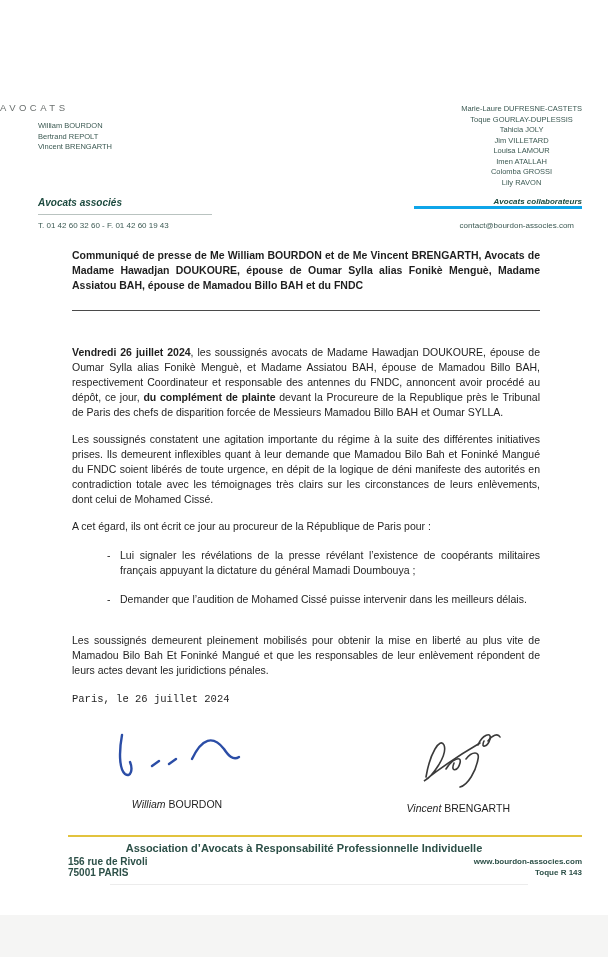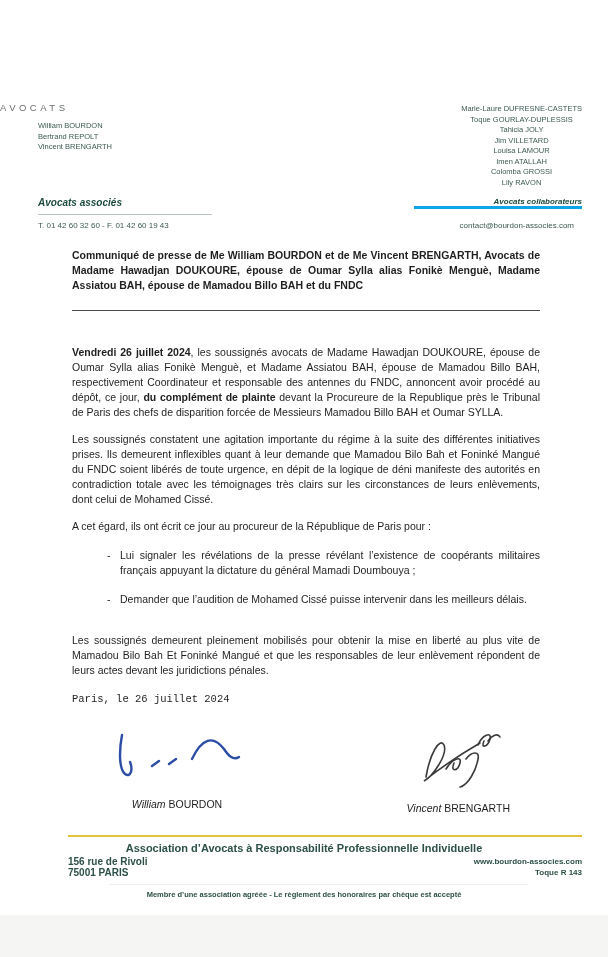--- a/index.html
+++ b/index.html
@@ -144,16 +144,15 @@
   <div class="assoc">Association d’Avocats à Responsabilité Professionnelle Individuelle</div>
   <div class="addr">
     <div>156 rue de Rivoli</div>
     <div>75001 PARIS</div>
   </div>
   <div class="site">
     <div>www.bourdon-associes.com</div>
     <div>Toque R 143</div>
   </div>
   <div class="faint-div"></div>
-  <div class="membership">Membre d’une association agréée - Le règlement des honoraires par chèque est accepté</div>
 
   <div class="bottom-strip"></div>
 </div>
 
 </body></html>

